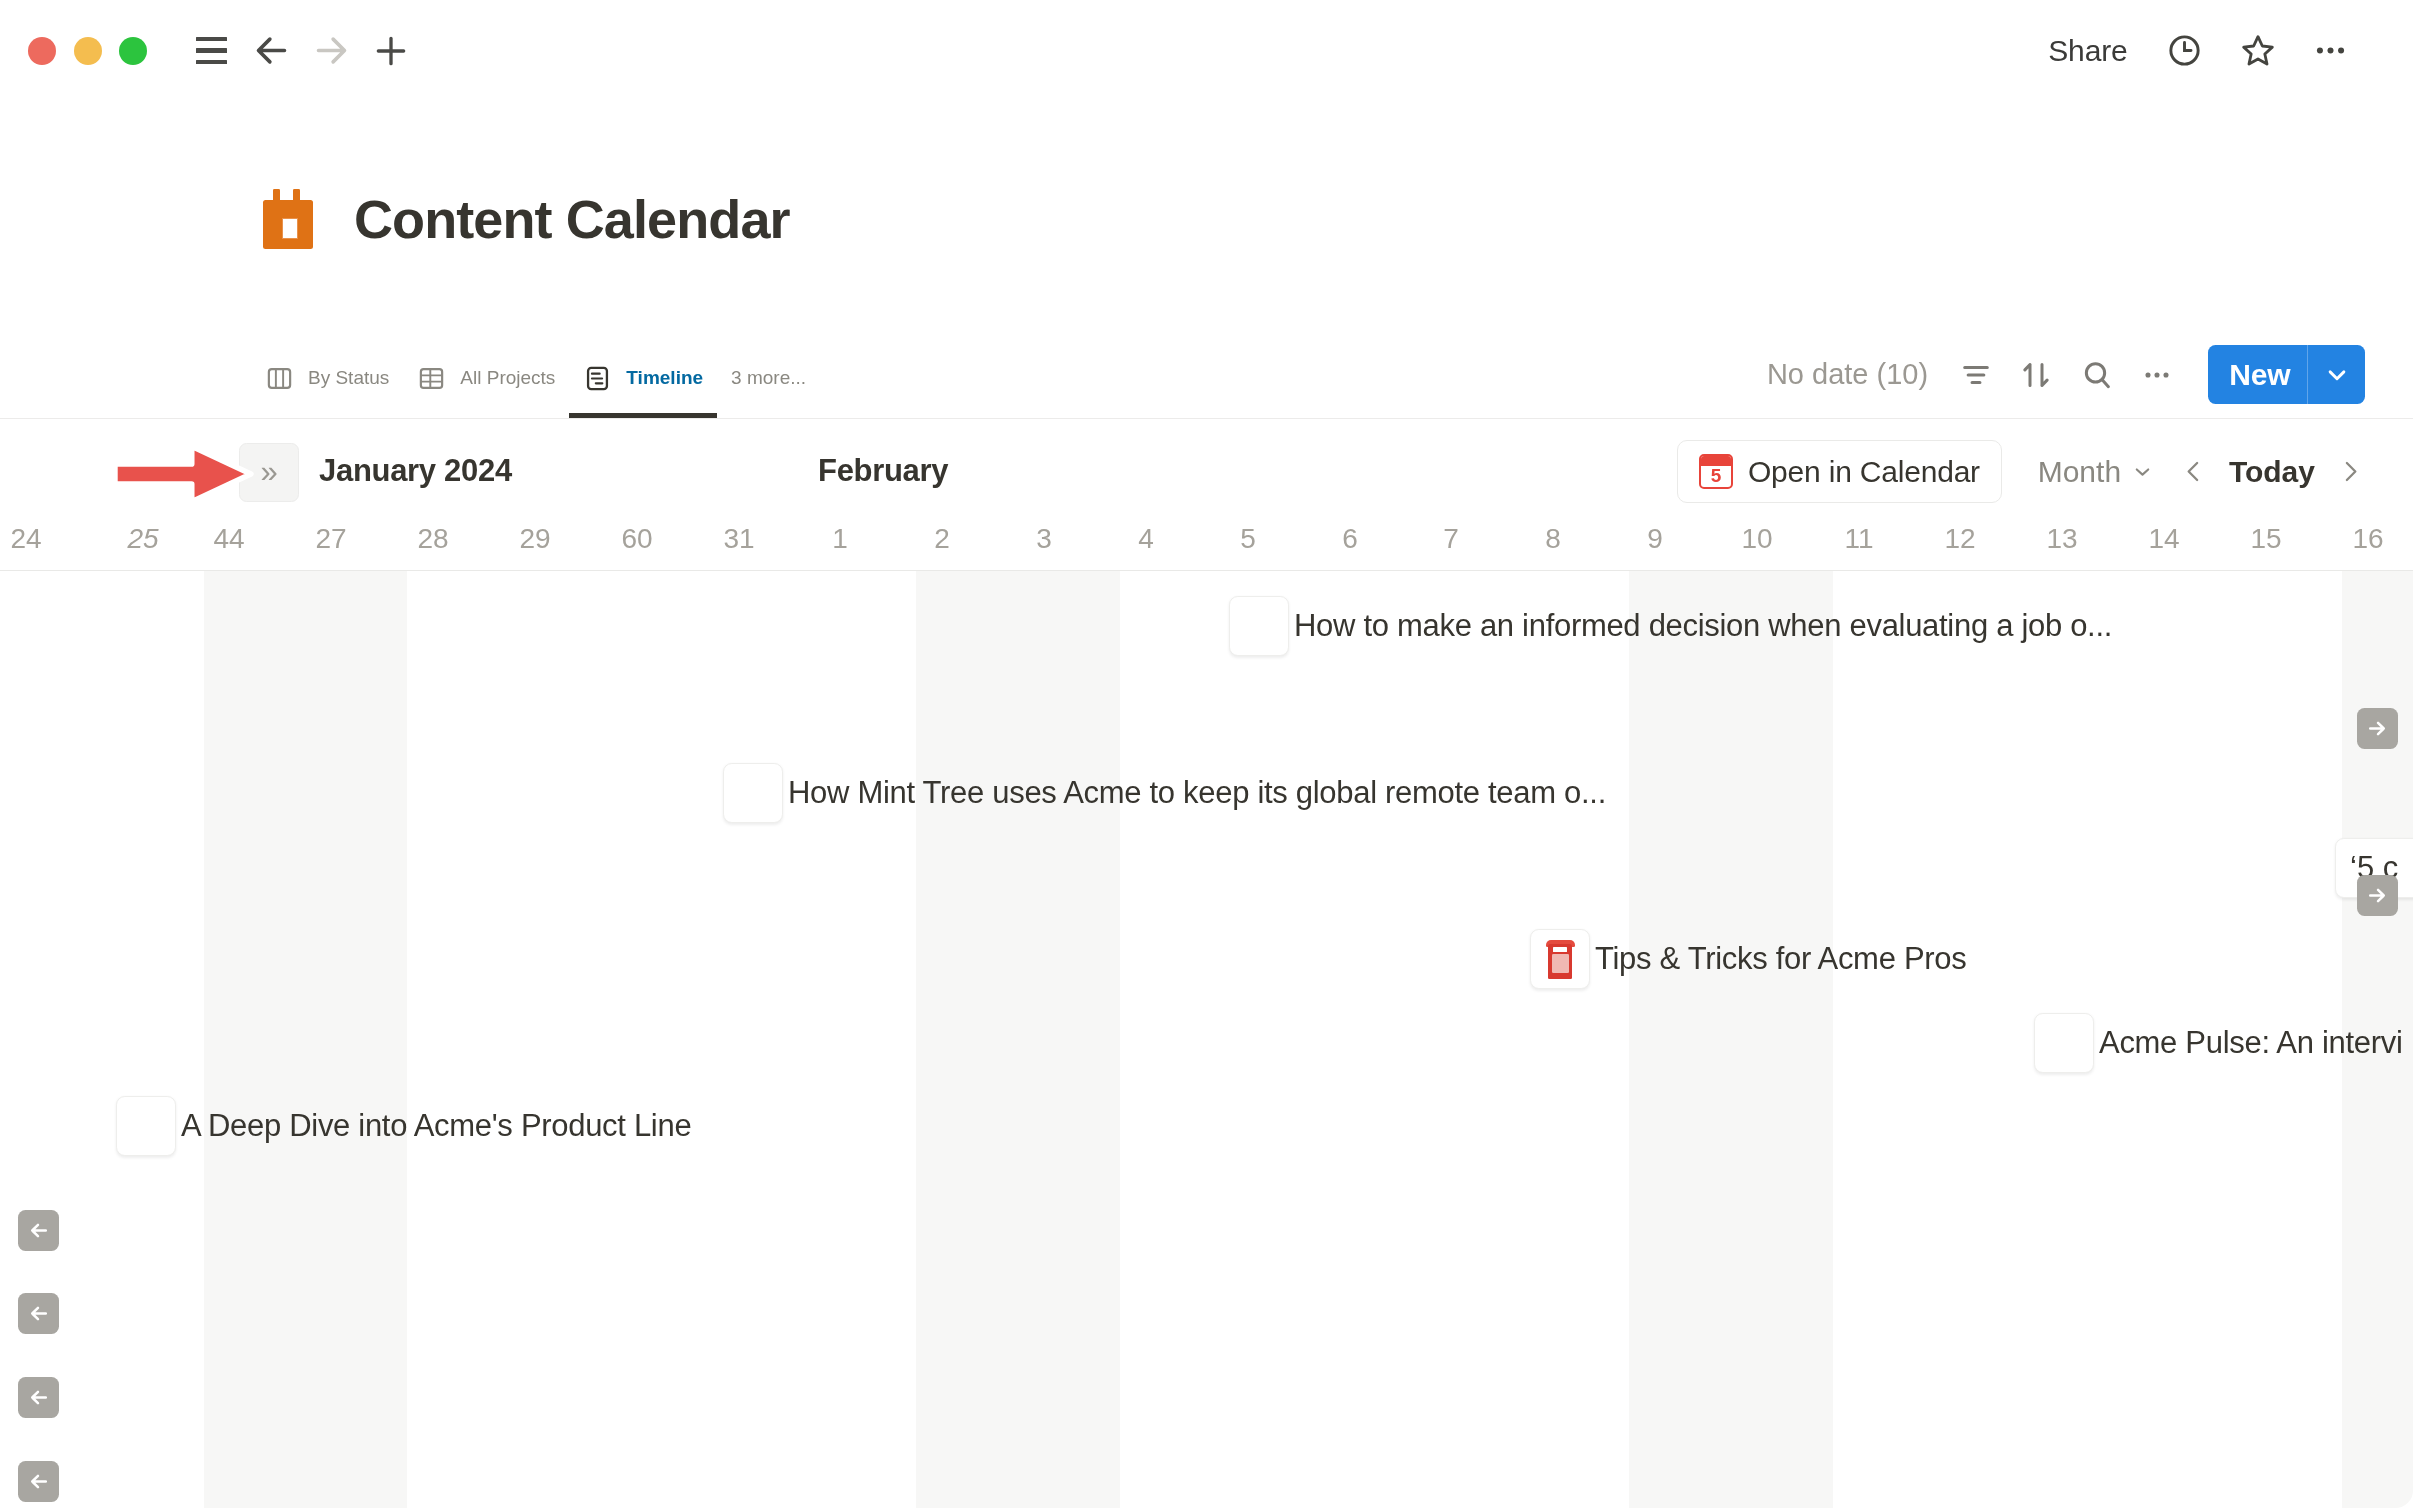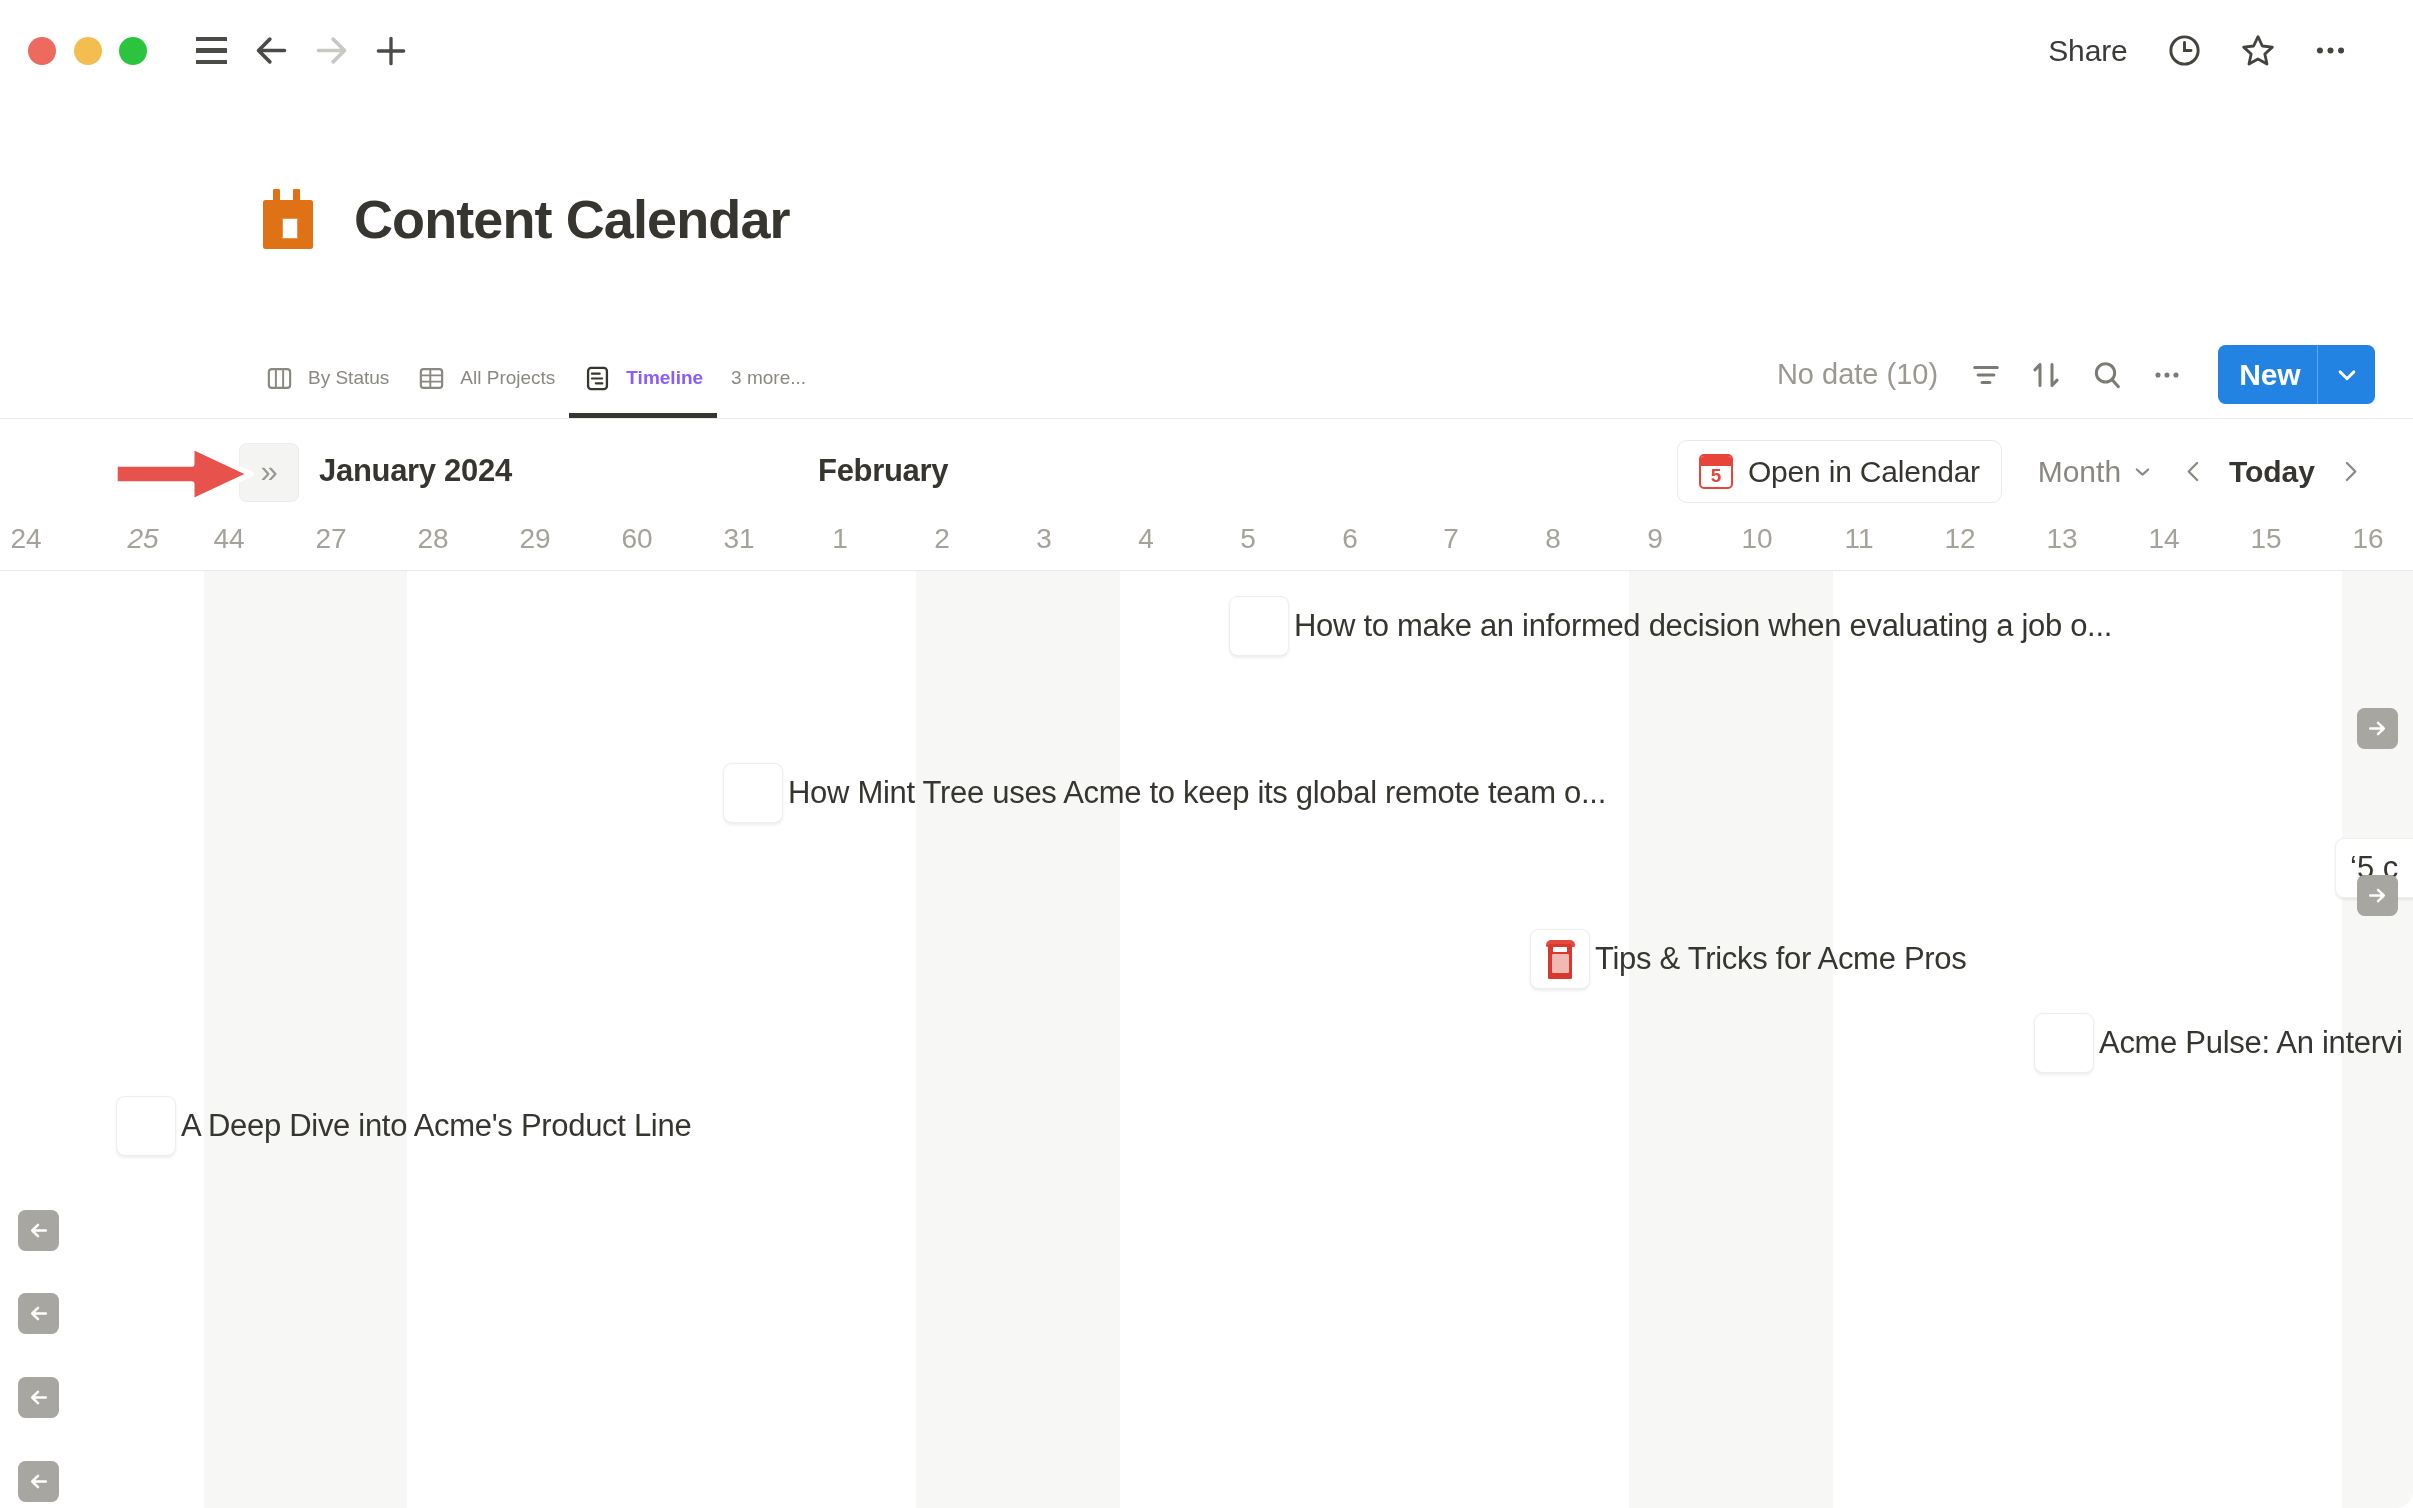--- a/index.html
+++ b/index.html
@@ -81,30 +81,30 @@
     display: flex; align-items: flex-end;
     border-bottom: 1.9px solid #ecebea;
   }
   .tabs { display: flex; align-items: flex-end; margin-left: 251px; }
   .tab {
     display: flex; align-items: center; gap: 14px;
     padding: 0 14px 16.3px 14px; height: 63px;
     font-size: 19px; color: #8a8881; position: relative;
     white-space: nowrap;
   }
-  .tab.active { color: #8b5cf6; font-weight: bold; }
+  .tab.active { color: #0369a1; font-weight: bold; }
   .tab.active::after {
     content: ""; position: absolute; left: 0; bottom: 0;
     width: 100%; height: 5px; background: #37352f;
   }
   .tab-plain { padding-bottom: 16.3px; }
   .tabicon { width: 29px; height: 29px; flex: 0 0 auto; }
 
   .tabbar-right {
-    margin-left: auto; margin-right: 38px; display: flex;
+    margin-left: auto; margin-right: 48px; display: flex;
     align-items: center; gap: 2.5px; padding-bottom: 14px;
   }
   .nodate { font-size: 29px; color: #9b9892; margin-right: 16.3px; white-space: nowrap; }
   .ic-btn {
     width: 58px; height: 58px; border-radius: 6.3px;
     display: flex; align-items: center; justify-content: center;
   }
   .new-btn {
     display: flex; align-items: center; background: #2383e2;
     border-radius: 7.5px; height: 59px; margin-left: 19px;

